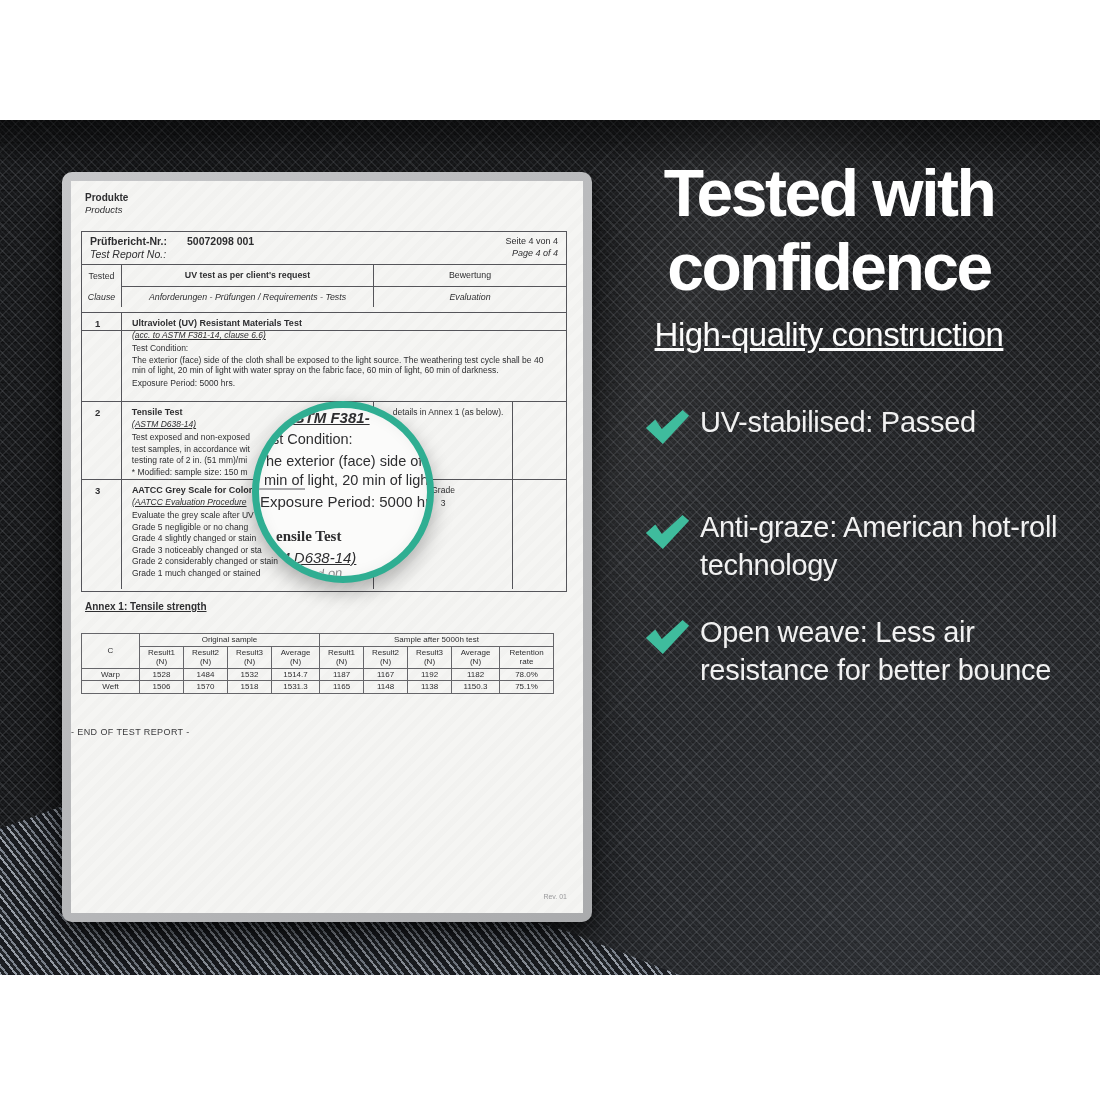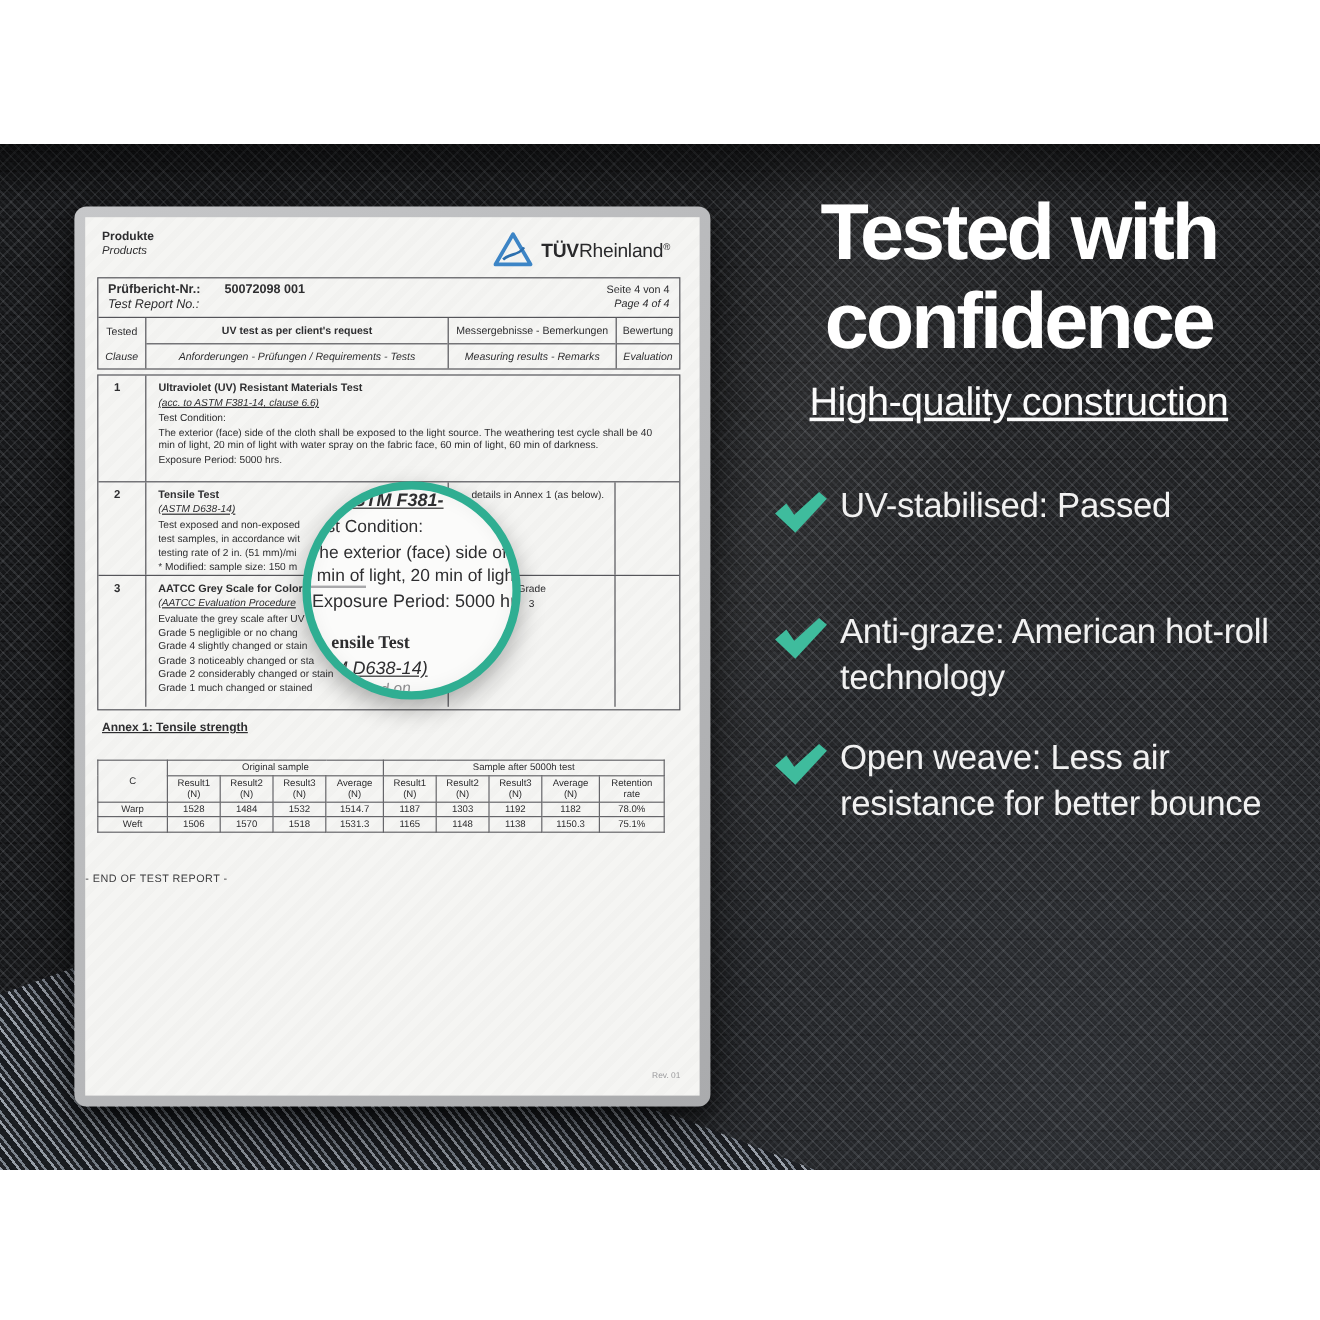--- a/index.html
+++ b/index.html
@@ -30,21 +30,21 @@
     background:linear-gradient(135deg,#c6c7c9,#aaabad);
     box-shadow:0 22px 55px rgba(0,0,0,0.6), 0 5px 14px rgba(0,0,0,0.5);}
   .doc-page{position:absolute;left:9px;top:9px;width:512px;height:732px;background:#f5f5f3;
     background-image:repeating-linear-gradient(135deg, rgba(0,0,0,0.012) 0 6px, rgba(255,255,255,0.02) 6px 12px);
     color:#2e2e30;}
   .abs{position:absolute;}
   .b{font-weight:bold;}
   .i{font-style:italic;}
   .u{text-decoration:underline;}
   
-  .hdr-table{left:10px;top:50px;width:486px;height:77px;border:1.3px solid #55555a;box-sizing:border-box;}
+  .hdr-table{left:10px;top:50px;width:486px;height:100px;border:1.3px solid #55555a;box-sizing:border-box;}
   .hdr-row1{position:relative;height:33px;border-bottom:1.3px solid #55555a;box-sizing:border-box;padding:3px 8px;}
   .hdr-bottom{display:flex;height:42.4px;}
   .hcol{box-sizing:border-box;display:flex;flex-direction:column;}
   .hcol + .hcol{border-left:1.3px solid #55555a;}
   .hcell{flex:1;display:flex;align-items:center;justify-content:center;font-size:8.8px;}
   .hcell.split{border-bottom:1.3px solid #55555a;}
   
   .main-table{left:10px;top:131px;width:486px;height:280px;border:1.3px solid #55555a;box-sizing:border-box;}
   .mrow{display:flex;box-sizing:border-box;}
   .mrow + .mrow{border-top:1.3px solid #55555a;}
@@ -70,21 +70,21 @@
   .rpt-right{position:absolute;right:8px;top:4px;text-align:right;font-size:9px;line-height:11.5px;color:#2e2e30;}
   .rpt-line1{font-size:10.5px;line-height:12.5px;}
   .rpt-num{margin-left:20px;}
   
   .magnifier{left:252px;top:281px;width:168px;height:168px;border-radius:50%;
      border:7px solid #2fae92;background:#fbfbfa;overflow:hidden;z-index:6;
      box-shadow:0 8px 20px rgba(0,0,0,0.3), inset 0 0 14px rgba(0,0,0,0.05);}
   .mg{position:absolute;white-space:nowrap;color:#2e2e30;font-size:14.5px;}
   .mg-rule{position:absolute;left:0;top:80px;width:46px;height:1.5px;background:#a9a9ab;}
   
-  .right-panel{left:600px;top:36px;width:498px;text-align:center;color:#ffffff;}
+  .right-panel{left:580px;top:36px;width:498px;text-align:center;color:#ffffff;}
   .big-title{font-size:66px;line-height:74px;font-weight:800;letter-spacing:-2.5px;}
   .subtitle{margin-top:12px;font-size:33px;letter-spacing:-0.5px;color:#fbfbfb;text-decoration:underline;}
   .bullet{position:absolute;left:644px;width:420px;}
   .bullet .check{position:absolute;left:0;top:5px;}
   .bullet .btxt{margin-left:56px;width:360px;font-size:29px;line-height:38px;color:#f1f1f1;letter-spacing:-0.3px;}
   .bullet1{top:283px;} .bullet2{top:388px;} .bullet3{top:493px;}
 </style>
 </head>
 <body>
 
@@ -93,51 +93,38 @@
     <div class="light-band"></div>
 
     <div class="doc-frame">
       <div class="doc-page">
 
         <div class="abs produkte">
           <div class="b">Produkte</div>
           <div class="i" style="font-size:9.5px;">Products</div>
         </div>
 
-        <div class="abs logo">
-          <span>
-            <svg width="33" height="30" viewBox="0 0 36 32">
-              <path d="M18 2 L34 29.5 L2 29.5 Z" fill="none" stroke="#3d85c6" stroke-width="3.4" stroke-linejoin="round"></path>
-              <path d="M9 25 C15 19 23 22 28 14" stroke="#2c6fae" stroke-width="2.4" fill="none"></path>
-            </svg>
-          </span>
-          <span class="logo-text"><span class="b">TÜV</span><span>Rheinland</span><sup>®</sup></span>
-        </div>
 
         <div class="abs hdr-table">
           <div class="hdr-row1">
             <div class="rpt-line1"><span class="b">Prüfbericht-Nr.:</span><span class="b rpt-num">50072098 001</span></div>
             <div class="rpt-line1 i">Test Report No.:</div>
             <div class="rpt-right">
               <div>Seite 4 von 4</div>
               <div class="i">Page 4 of 4</div>
             </div>
           </div>
           <div class="hdr-bottom">
             <div class="hcol" style="width:39px;">
               <div class="hcell">Tested</div>
               <div class="hcell i">Clause</div>
             </div>
             <div class="hcol" style="width:252px;">
               <div class="hcell split b">UV test as per client's request</div>
               <div class="hcell i">Anforderungen - Prüfungen / Requirements - Tests</div>
-            </div>
-            <div class="hcol" style="width:140px;">
-              <div class="hcell split">Messergebnisse - Bemerkungen</div>
-              <div class="hcell i">Measuring results - Remarks</div>
             </div>
             <div class="hcol" style="flex:1;">
               <div class="hcell split">Bewertung</div>
               <div class="hcell i">Evaluation</div>
             </div>
           </div>
         </div>
 
         <div class="abs main-table">
           <div class="mrow" style="height:88px;">
@@ -241,21 +228,21 @@
                   <div>rate</div>
                 </td>
           </tr>
           <tr>
             <td>Warp</td>
             <td>1528</td>
             <td>1484</td>
             <td>1532</td>
             <td>1514.7</td>
             <td>1187</td>
-            <td>1303</td>
+            <td>1167</td>
             <td>1192</td>
             <td>1182</td>
             <td>78.0%</td>
           </tr>
           <tr>
             <td>Weft</td>
             <td>1506</td>
             <td>1570</td>
             <td>1518</td>
             <td>1531.3</td>

